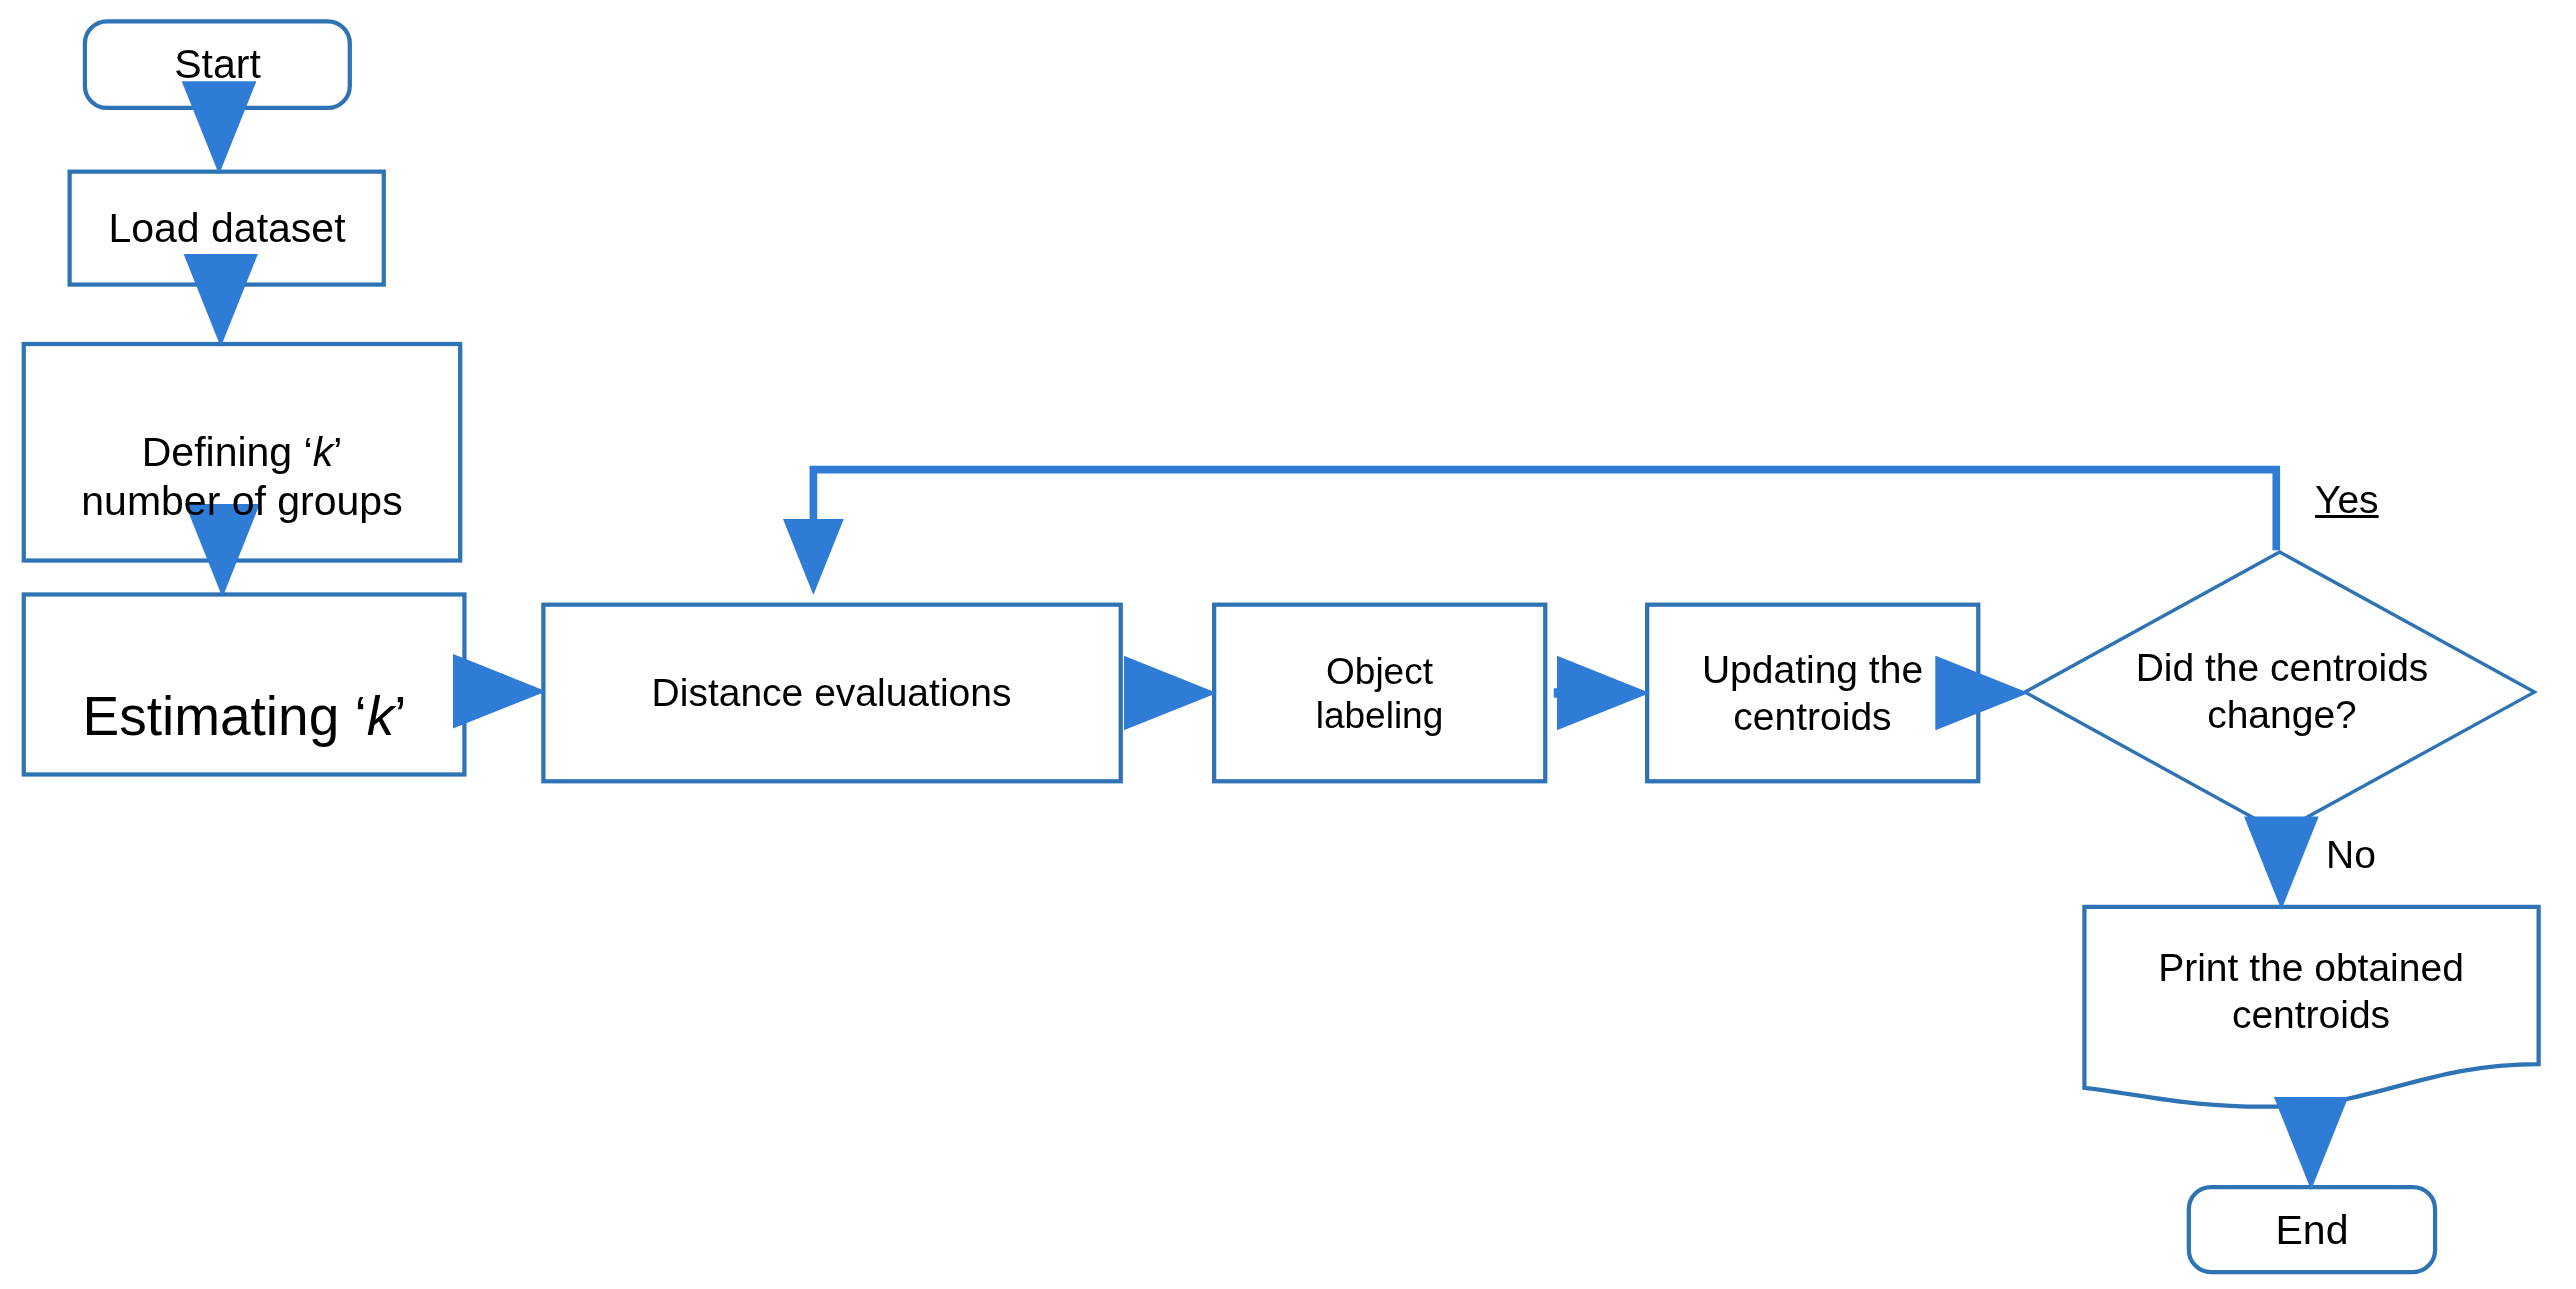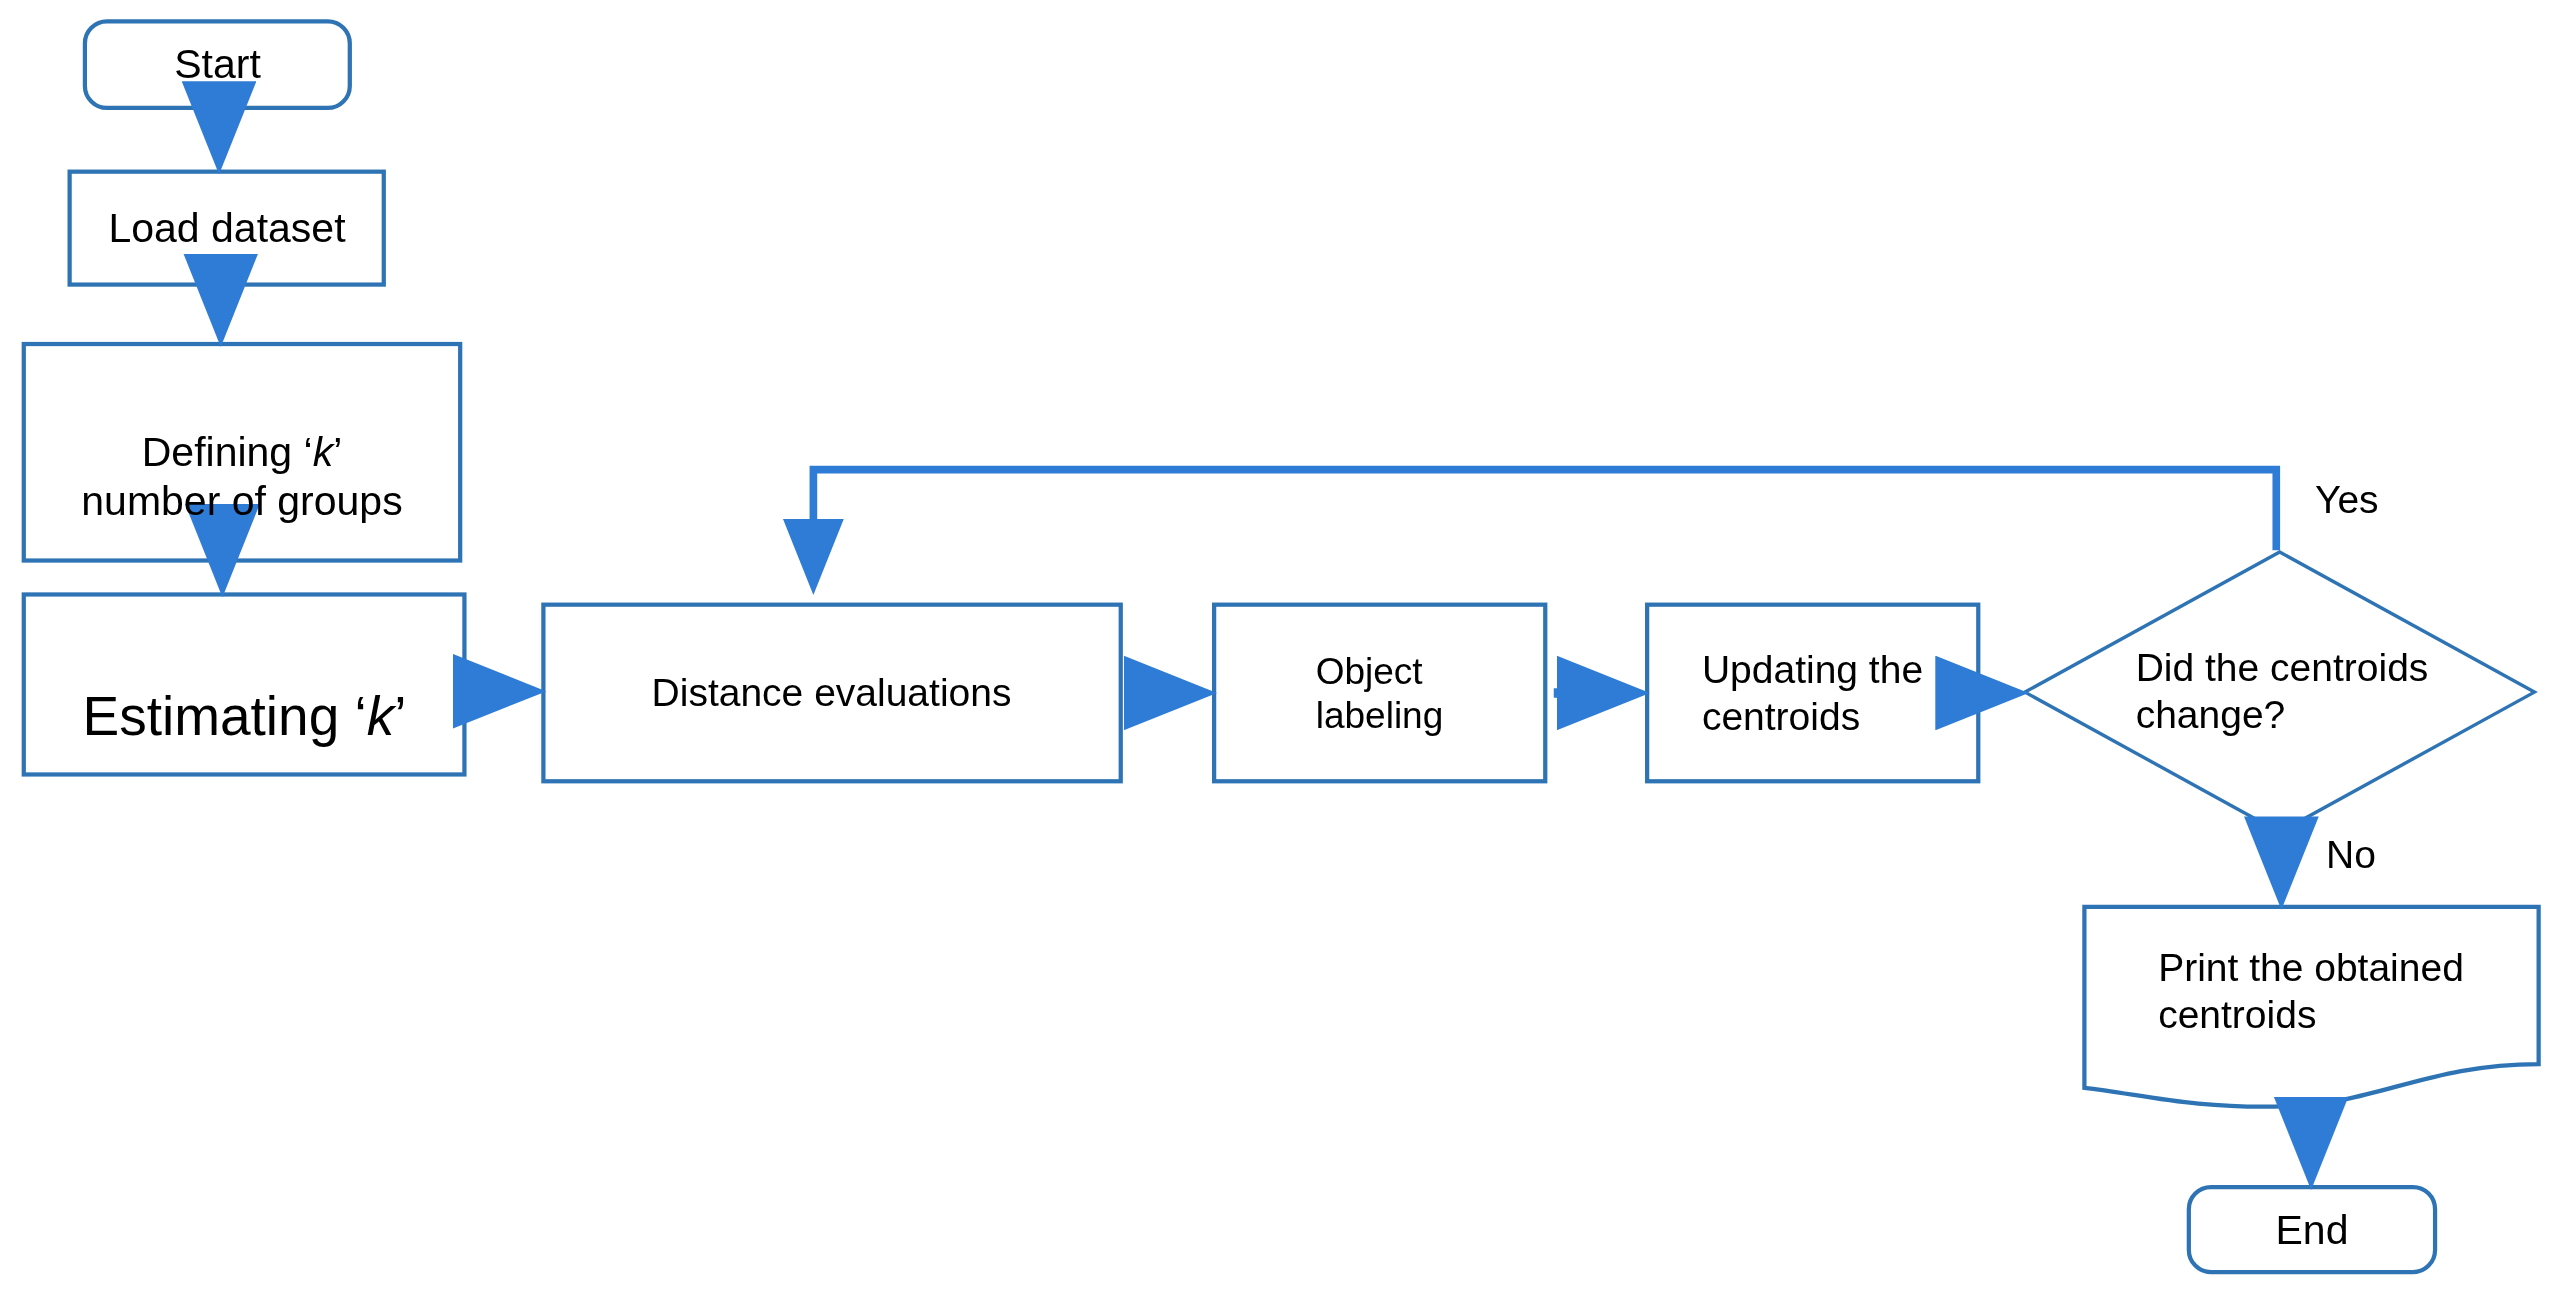--- a/index.html
+++ b/index.html
@@ -21,21 +21,21 @@
     left: 0;
     top: 0;
     width: 2576px;
     height: 1290px;
   }
   .node-label {
     position: absolute;
     display: flex;
     align-items: center;
     justify-content: center;
-    text-align: left;
+    text-align: center;
     color: #000000;
     font-family: "Liberation Sans", "DejaVu Sans", sans-serif;
     line-height: 1.18;
     white-space: pre-line;
     pointer-events: none;
   }
   .edge-label {
     position: absolute;
     color: #000000;
     font-family: "Liberation Sans", "DejaVu Sans", sans-serif;
@@ -128,18 +128,18 @@
 centroids</div>
 
   <div class="node-label" style="left:2038px; top:628px; width:488px; height:127px; font-size:39px;">Did the centroids
 change?</div>
 
   <div class="node-label" style="left:2084px; top:915px; width:454px; height:153px; font-size:39px;">Print the obtained
 centroids</div>
 
   <div class="node-label" style="left:2189px; top:1188px; width:246px; height:85px; font-size:41px;">End</div>
 
-  <div class="edge-label" style="left:2315px; top:480px;">Yes</div>
+  <div class="edge-label" style="left:2315px; top:480px;text-decoration:underline;">Yes</div>
 
   <div class="edge-label" style="left:2326px; top:815px;margin-top:20px;">No</div>
 
 </div>
 
 
 </body></html>

